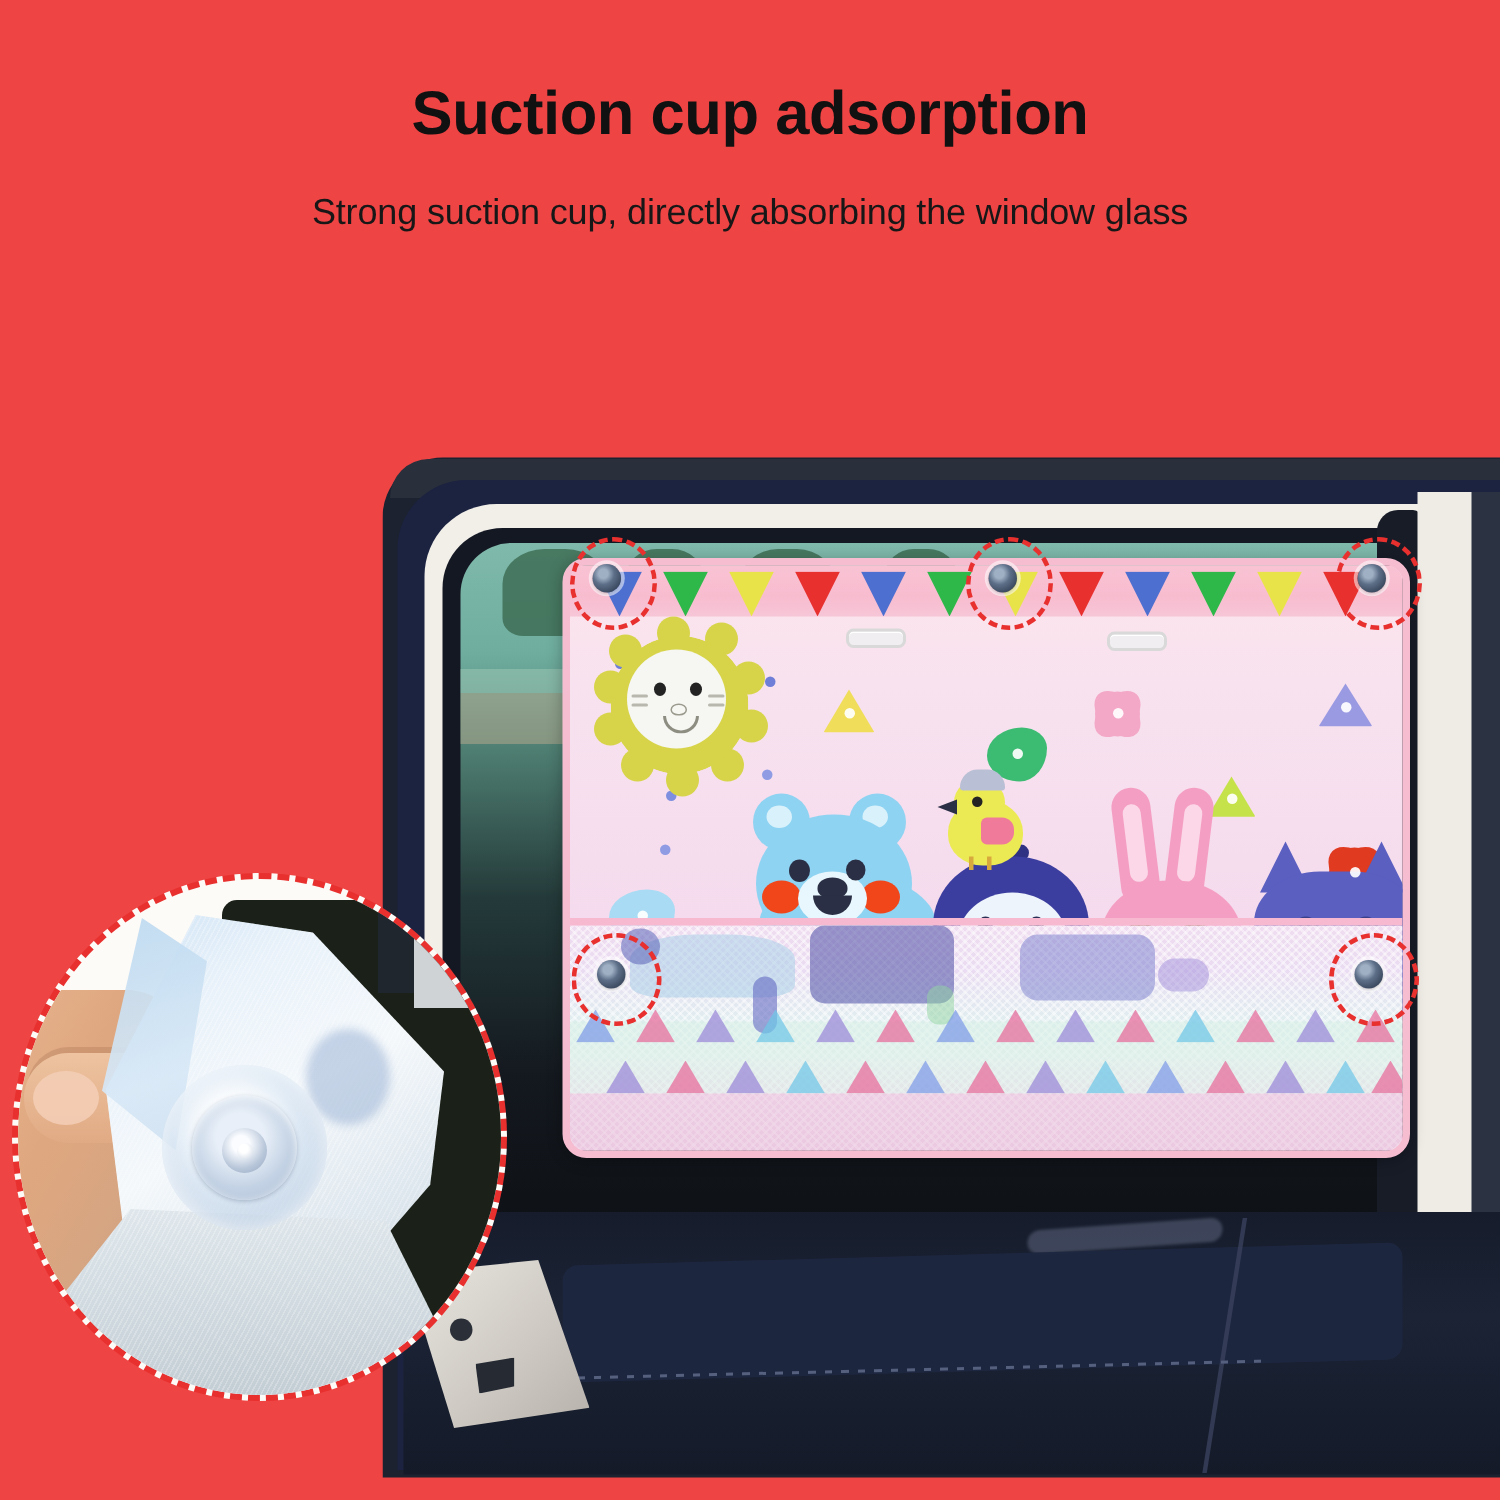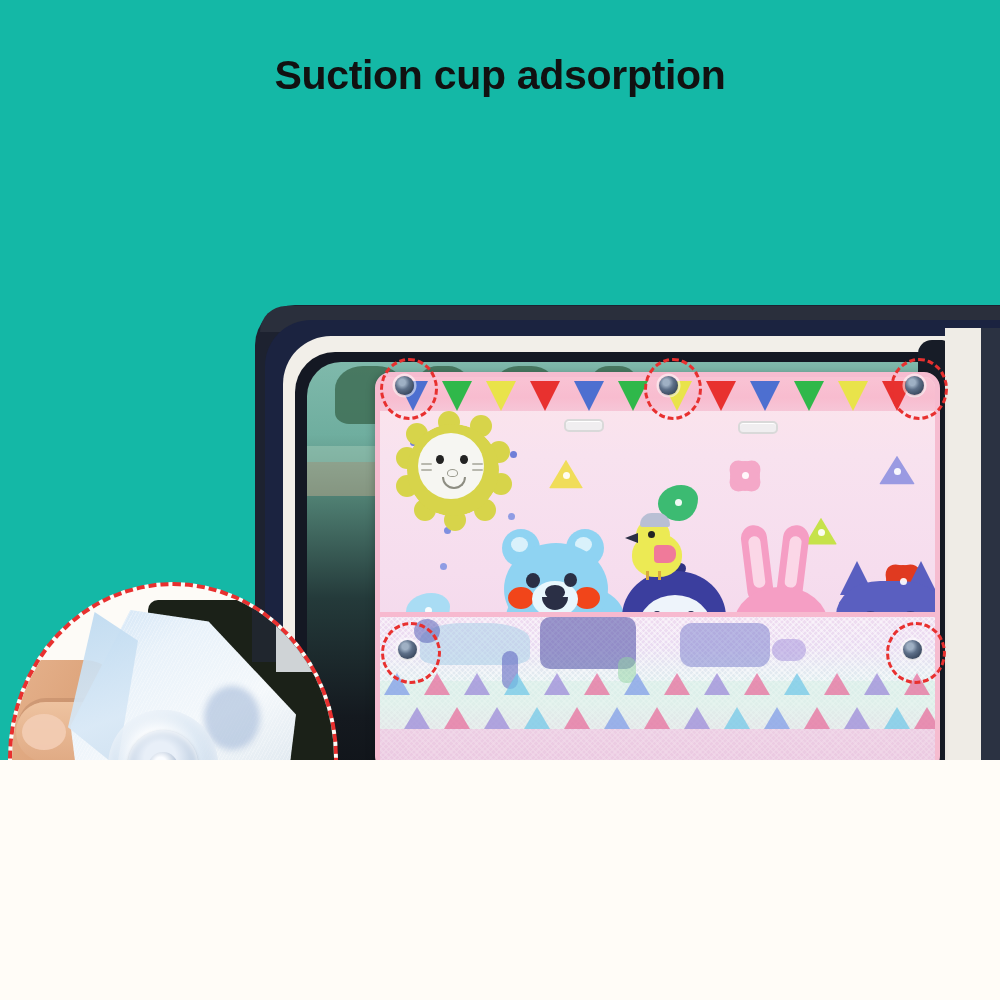--- a/index.html
+++ b/index.html
@@ -2,21 +2,21 @@
 <html><head>
 <meta charset="utf-8">
 <style>
   html,body{margin:0;padding:0;}
   body{
     width:1000px;height:1000px;
     background:#fffcf7;
     font-family:"Liberation Sans", sans-serif;
     overflow:hidden;position:relative;
   }
-  #stage{position:absolute;inset:0;width:1000px;height:760px;overflow:hidden;background:#14b8a6;}
+  #stage{position:absolute;inset:0;width:1000px;height:1000px;overflow:hidden;background:#ef4444;}
 
   
   .headline{
     position:absolute;top:52px;left:0;width:1000px;text-align:center;
     font-size:41px;font-weight:bold;color:#111;letter-spacing:-0.3px;
   }
   .subhead{
     position:absolute;top:128px;left:0;width:1000px;text-align:center;
     font-size:24px;font-weight:normal;color:#171717;letter-spacing:-0.1px;
   }
@@ -325,20 +325,21 @@
     position:absolute;left:196px;top:104px;width:56px;height:64px;border-radius:50%;
     background:#9db4d6;opacity:.55;filter:blur(3px);
   }
 </style>
 </head>
 <body>
 
 <div id="stage">
 
   <div class="headline">Suction cup adsorption</div>
+  <div class="subhead">Strong suction cup, directly absorbing the window glass</div>
 
   <div id="photo">
 
     <div class="body-dark"></div>
     <div class="roof-strip"></div>
     <div class="navy-frame"></div>
     <div class="white-strip"></div>
     <div class="inner-dark"></div>
 
     <div class="glass">

